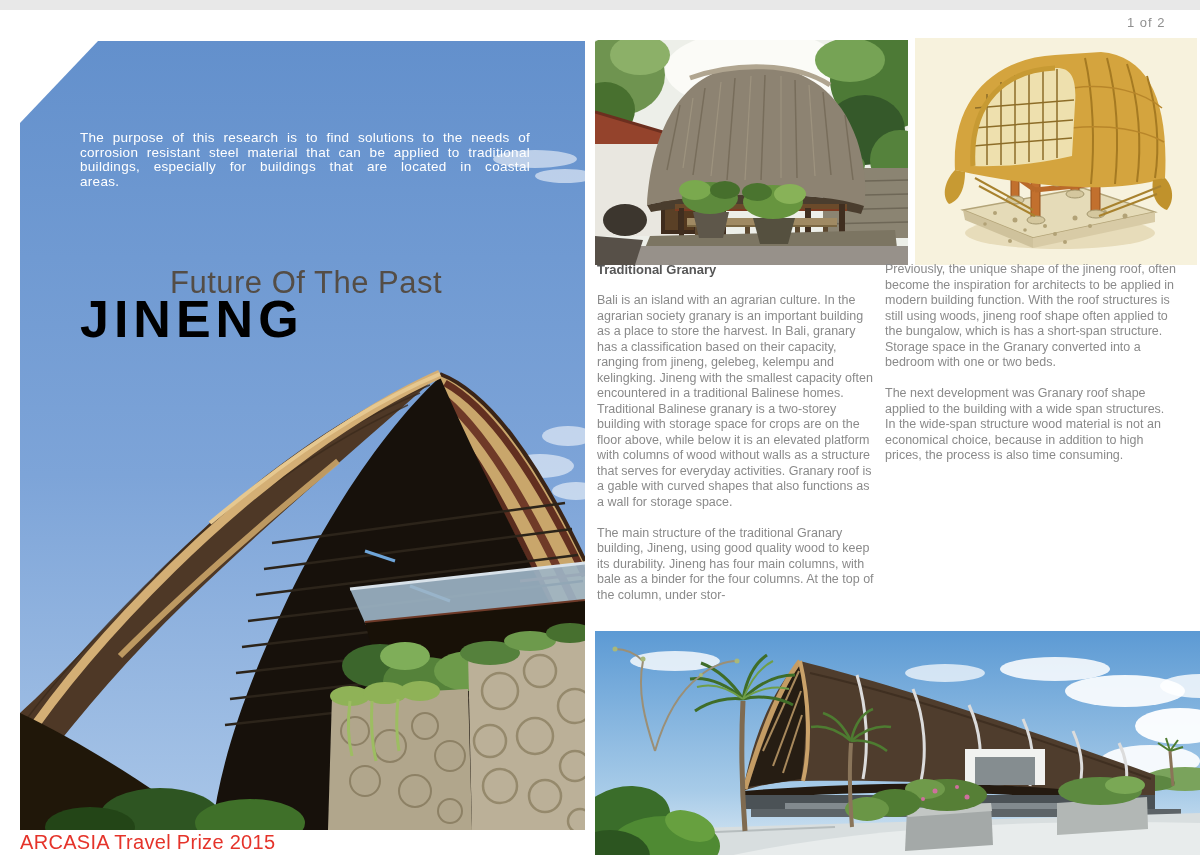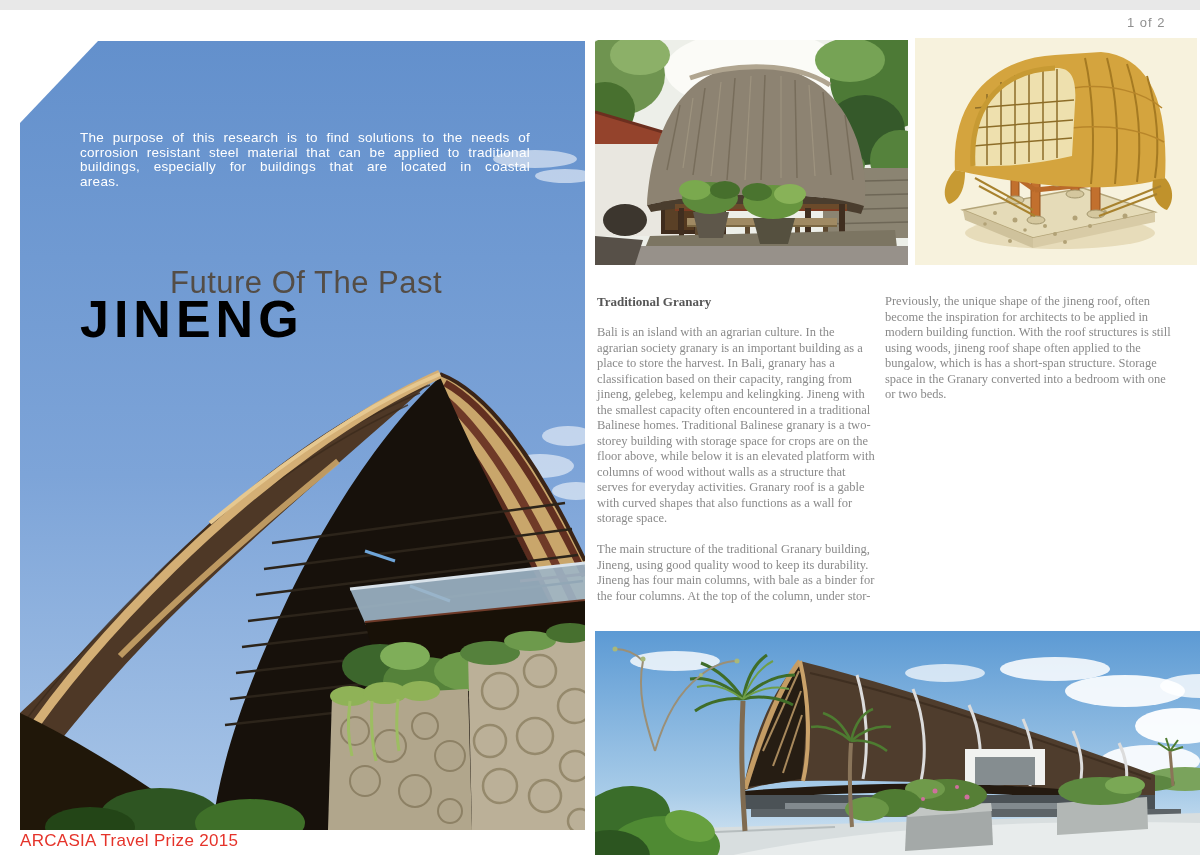--- a/index.html
+++ b/index.html
@@ -21,27 +21,27 @@
     text-align:justify;text-align-last:justify;
   }
   .hero-subtitle{
     position:absolute;left:150px;top:224px;width:320px;
     font-size:31px;color:#544d46;letter-spacing:.5px;white-space:nowrap;
   }
   .hero-title{
     position:absolute;left:60px;top:252px;
     font-size:52px;font-weight:bold;color:#000000;letter-spacing:5px;line-height:1;
   }
-  .credit{position:absolute;left:20px;top:821px;font-size:17px;color:#e5332a;letter-spacing:.3px;}
+  .credit{position:absolute;left:20px;top:821px;font-size:20px;color:#e5332a;letter-spacing:.3px;}
   
   .photo-granary{position:absolute;left:595px;top:30px;width:313px;height:225px;}
   .illustration{position:absolute;left:915px;top:28px;width:282px;height:227px;background:#f7f2dd;}
   .photo-building{position:absolute;left:595px;top:621px;width:605px;height:228px;z-index:3;background:#fff;}
   
-  .col{position:absolute;top:284px;color:#8a8a8a;font-size:12.5px;line-height:15.5px;z-index:1;font-family:Liberation Serif, serif;}
+  .col{position:absolute;top:252px;color:#8a8a8a;font-size:12.5px;line-height:15.5px;z-index:1;}
   .col-1{left:597px;width:281px;}
   .col-2{left:885px;width:293px;}
   .col h3{margin:0 0 15.5px 0;font-size:13px;color:#565656;font-weight:bold;}
   .col p{margin:0 0 15.5px 0;}
 </style>
 </head>
 <body>
 
 <div class="page">
 
@@ -337,20 +337,21 @@
     </svg>
   </div>
 
   <div class="col col-1">
     <h3>Traditional Granary</h3>
     <p>Bali is an island with an agrarian culture. In the agrarian society granary is an important building as a place to store the harvest. In Bali, granary has a classification based on their capacity, ranging from jineng, gelebeg, kelempu and kelingking. Jineng with the smallest capacity often encountered in a traditional Balinese homes. Traditional Balinese granary is a two-storey building with storage space for crops are on the floor above, while below it is an elevated platform with columns of wood without walls as a structure that serves for everyday activities. Granary roof is a gable with curved shapes that also functions as a wall for storage space.</p>
     <p>The main structure of the traditional Granary building, Jineng, using good quality wood to keep its durability. Jineng has four main columns, with bale as a binder for the four columns. At the top of the column, under stor-</p>
   </div>
   <div class="col col-2">
     <p>Previously, the unique shape of the jineng roof, often become the inspiration for architects to be applied in modern building function. With the roof structures is still using woods, jineng roof shape often applied to the bungalow, which is has a short-span structure. Storage space in the Granary converted into a bedroom with one or two beds.</p>
+    <p>The next development was Granary roof shape applied to the building with a wide span structures. In the wide-span structure wood material is not an economical choice, because in addition to high prices, the process is also time consuming.</p>
   </div>
 
   <div class="photo-building">
     <svg width="605" height="228" viewBox="0 0 605 228">
       <defs>
         <linearGradient id="skyB" x1="0" y1="0" x2="0" y2="1">
           <stop offset="0" stop-color="#5c9ad4"></stop>
             <stop offset="0.7" stop-color="#a7cbe8"></stop>
             <stop offset="1" stop-color="#ddeaf4"></stop>
         </linearGradient>

